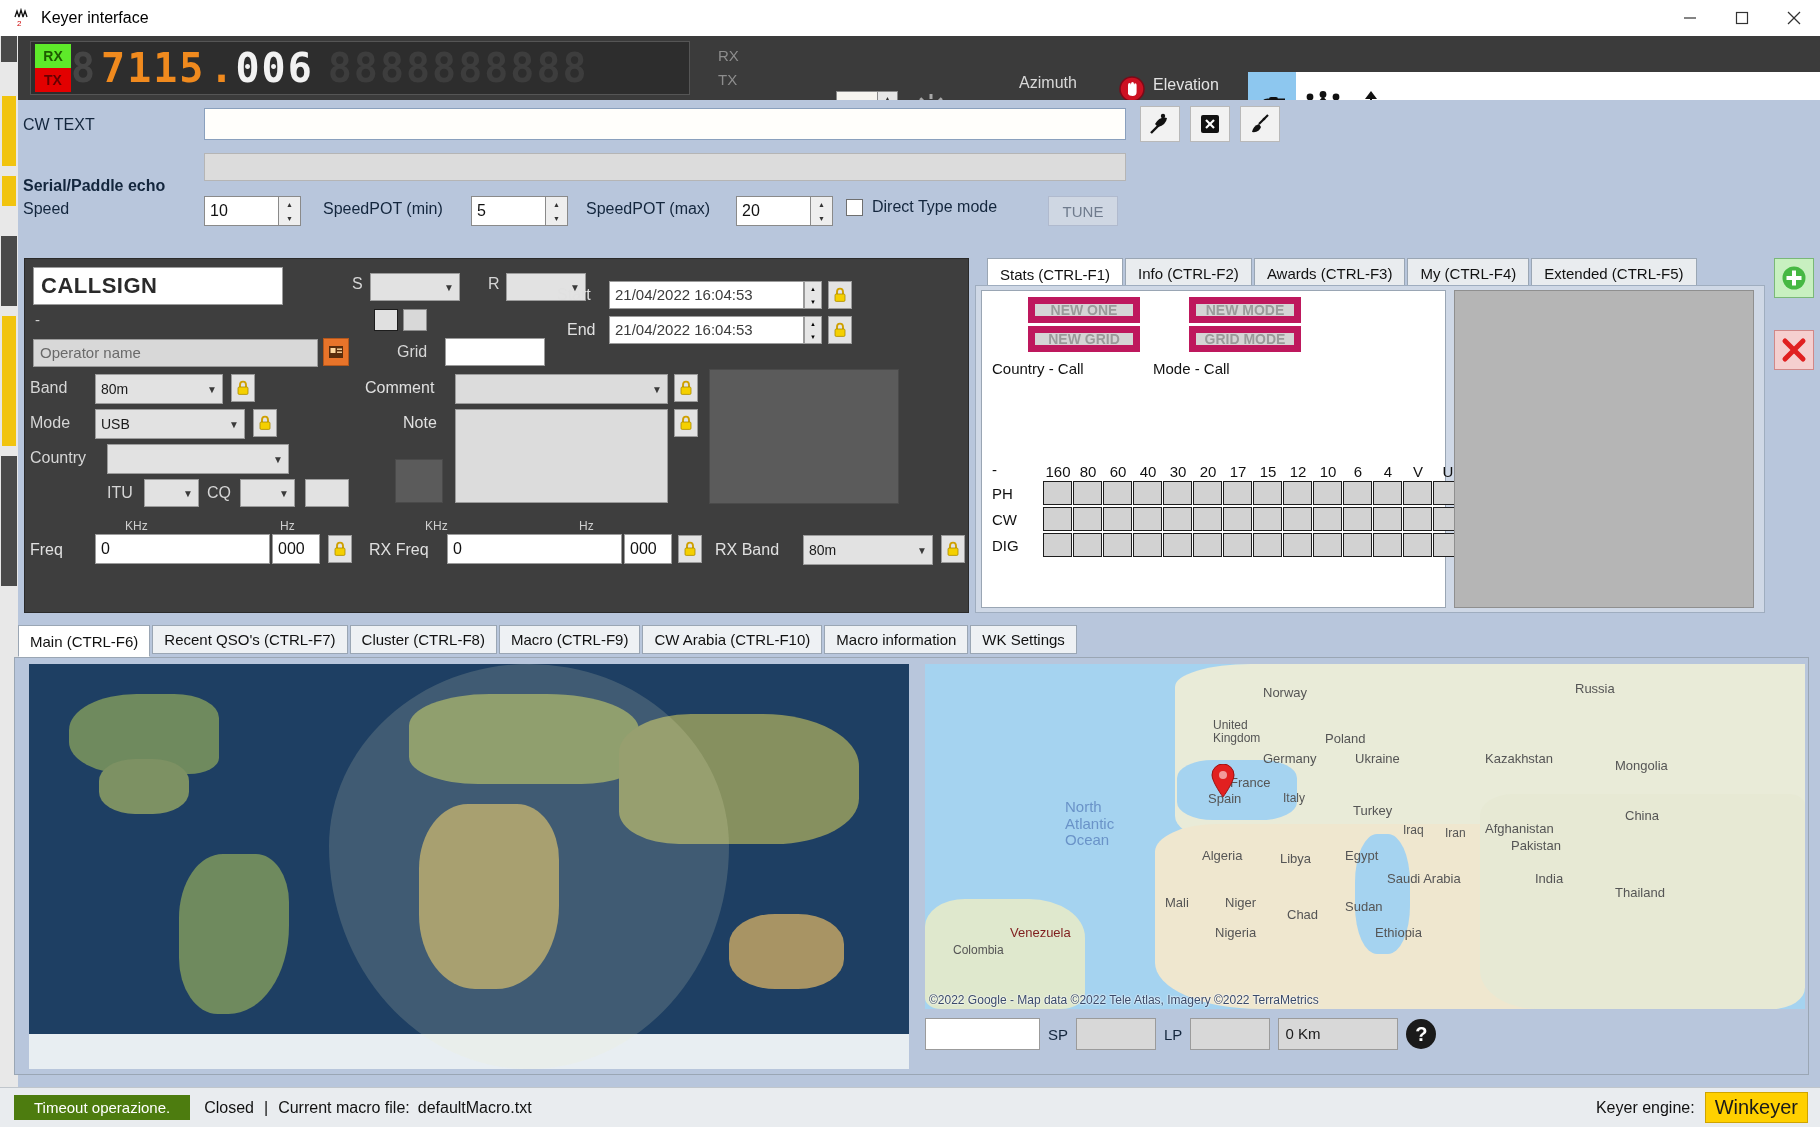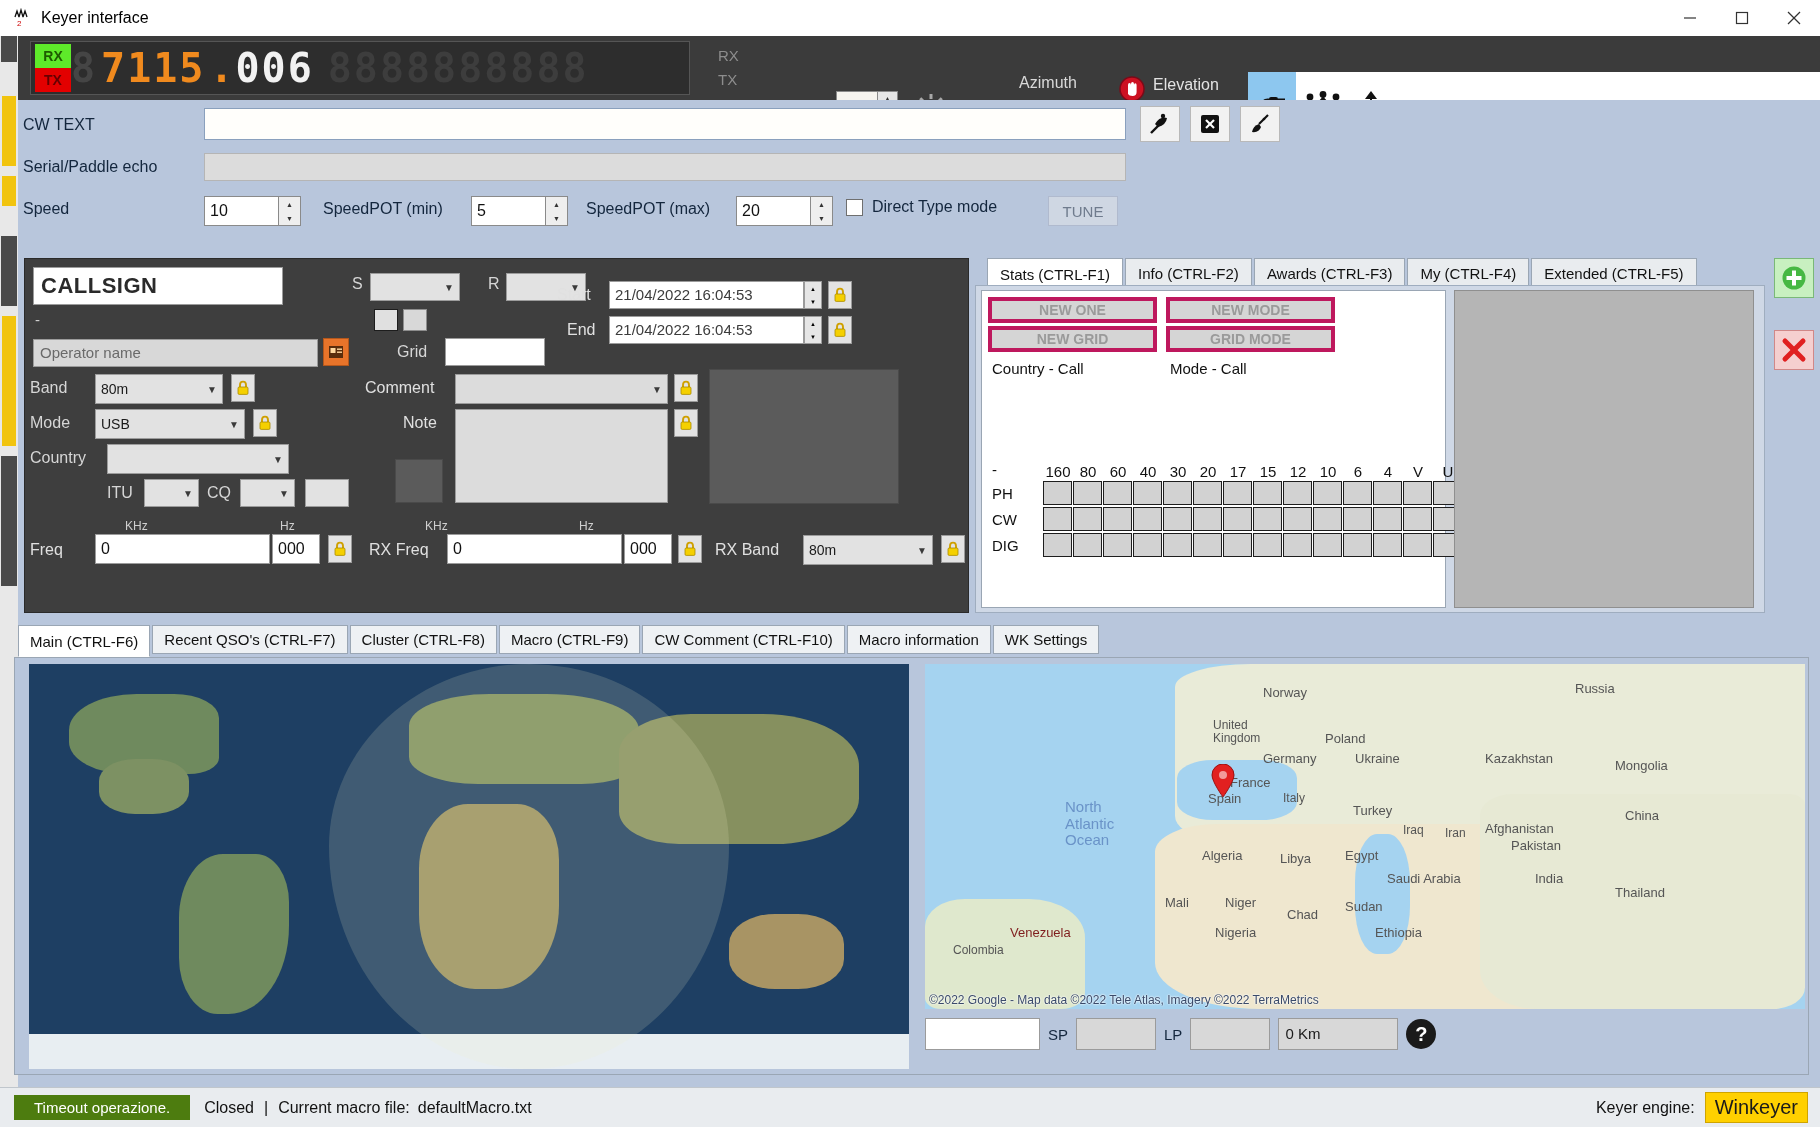--- a/index.html
+++ b/index.html
@@ -90,21 +90,21 @@
   .cw-label { position:absolute; left:5px; top:16px; }
   .cw-input {
     position:absolute; left:186px; top:8px; width:922px; height:32px;
     background:#fffefb; border:1px solid #8aa0bd; font-size:15px; padding:0 6px;
   }
   .iconbtn { width:40px; height:36px; background:#f2f2f2; border:1px solid #b9b9b9;
              display:flex; align-items:center; justify-content:center; }
   .cwbtn1 { position:absolute; left:1122px; top:6px; }
   .cwbtn2 { position:absolute; left:1172px; top:6px; }
   .cwbtn3 { position:absolute; left:1222px; top:6px; }
-  .spe-label { position:absolute; left:5px; top:58px; }
+  .spe-label { position:absolute; left:5px; top:77px;font-weight:bold; }
   .spe-input { position:absolute; left:186px; top:53px; width:922px; height:28px;
                background:#dcdcdc; border:1px solid #b5b5b5; }
   .speed-label { position:absolute; left:5px; top:100px; }
   .num-wrap { position:absolute; display:flex; }
   .num-input { height:30px; border:1px solid #8a8a8a; background:#fff; font-size:16px; padding:0 5px;
                color:#111; line-height:28px; }
   .num-btns { width:22px; height:30px; border:1px solid #8a8a8a; border-left:none; background:#eee;
               display:flex; flex-direction:column; }
   .num-btns span { flex:1; display:flex; align-items:center; justify-content:center; font-size:7px; color:#333; }
   .chk-dt { position:absolute; left:828px; top:98px; display:flex; align-items:center; gap:9px; }
@@ -199,23 +199,23 @@
   .statswrap { position:absolute; left:975px; top:258px; width:790px; height:355px; background:#cfd8e6;
                border:1px solid #9fadbf; }
   .stabs { position:absolute; left:0; top:0; height:30px; display:flex; padding-left:5px; }
   .stab { height:29px; padding:0 12px; display:flex; align-items:center; font-size:15px;
           background:#e9ecef; border:1px solid #9aa6b4; border-bottom:none; color:#111; margin-right:2px; }
   .stab.active { background:#fff; height:32px; }
   .statsbody { position:absolute; left:5px; top:30px; width:465px; height:318px; background:#fff;
                border:1px solid #9aa6b4; }
   .newbtns { position:absolute; left:6px; top:6px; display:flex; gap:9px; }
   .nbcol { display:flex; flex-direction:column; gap:3px; }
-  .nbtn { width:169px; height:26px; background:#d5d5d5; border:4px solid #be185d;
+  .nbtn { width:112px; height:26px; background:#d5d5d5; border:7px solid #be185d;
           display:flex; align-items:center; justify-content:center; font-size:14px;
-          font-weight:bold; color:#9a9a9a; }
+          font-weight:bold; color:#9a9a9a;margin-left:40px; }
   .nblabel { font-size:15px; color:#111; margin-top:5px; text-align:left; padding-left:4px;}
   .matrix { position:absolute; left:6px; top:165px; }
   .mrow { display:flex; align-items:center; height:26px; }
   .mrlbl { width:55px; font-size:15px; color:#111; padding-left:4px; }
   .mcell { width:29px; height:24px; background:#d2d2d2; border:1px solid #1e1e1e; margin-right:1px; }
   .mhdr { display:flex; height:24px; align-items:flex-end; }
   .mhdr .mrlbl { padding-bottom:2px; }
   .mh { width:30px; font-size:15px; color:#111; text-align:center; }
   .statsright { position:absolute; left:478px; top:30px; width:300px; height:318px;
                 background:#b5b5b5; border:1px solid #8f8f8f; }
@@ -730,21 +730,21 @@
       <div class="btab">
         <span>Recent QSO's (CTRL-F7)</span>
       </div>
       <div class="btab">
         <span>Cluster (CTRL-F8)</span>
       </div>
       <div class="btab">
         <span>Macro (CTRL-F9)</span>
       </div>
       <div class="btab">
-        <span>CW Comment (CTRL-F10)</span>
+        <span>CW Arabia (CTRL-F10)</span>
       </div>
       <div class="btab">
         <span>Macro information</span>
       </div>
       <div class="btab">
         <span>WK Settings</span>
       </div>
     </div>
 
   <div class="mapwrap">

